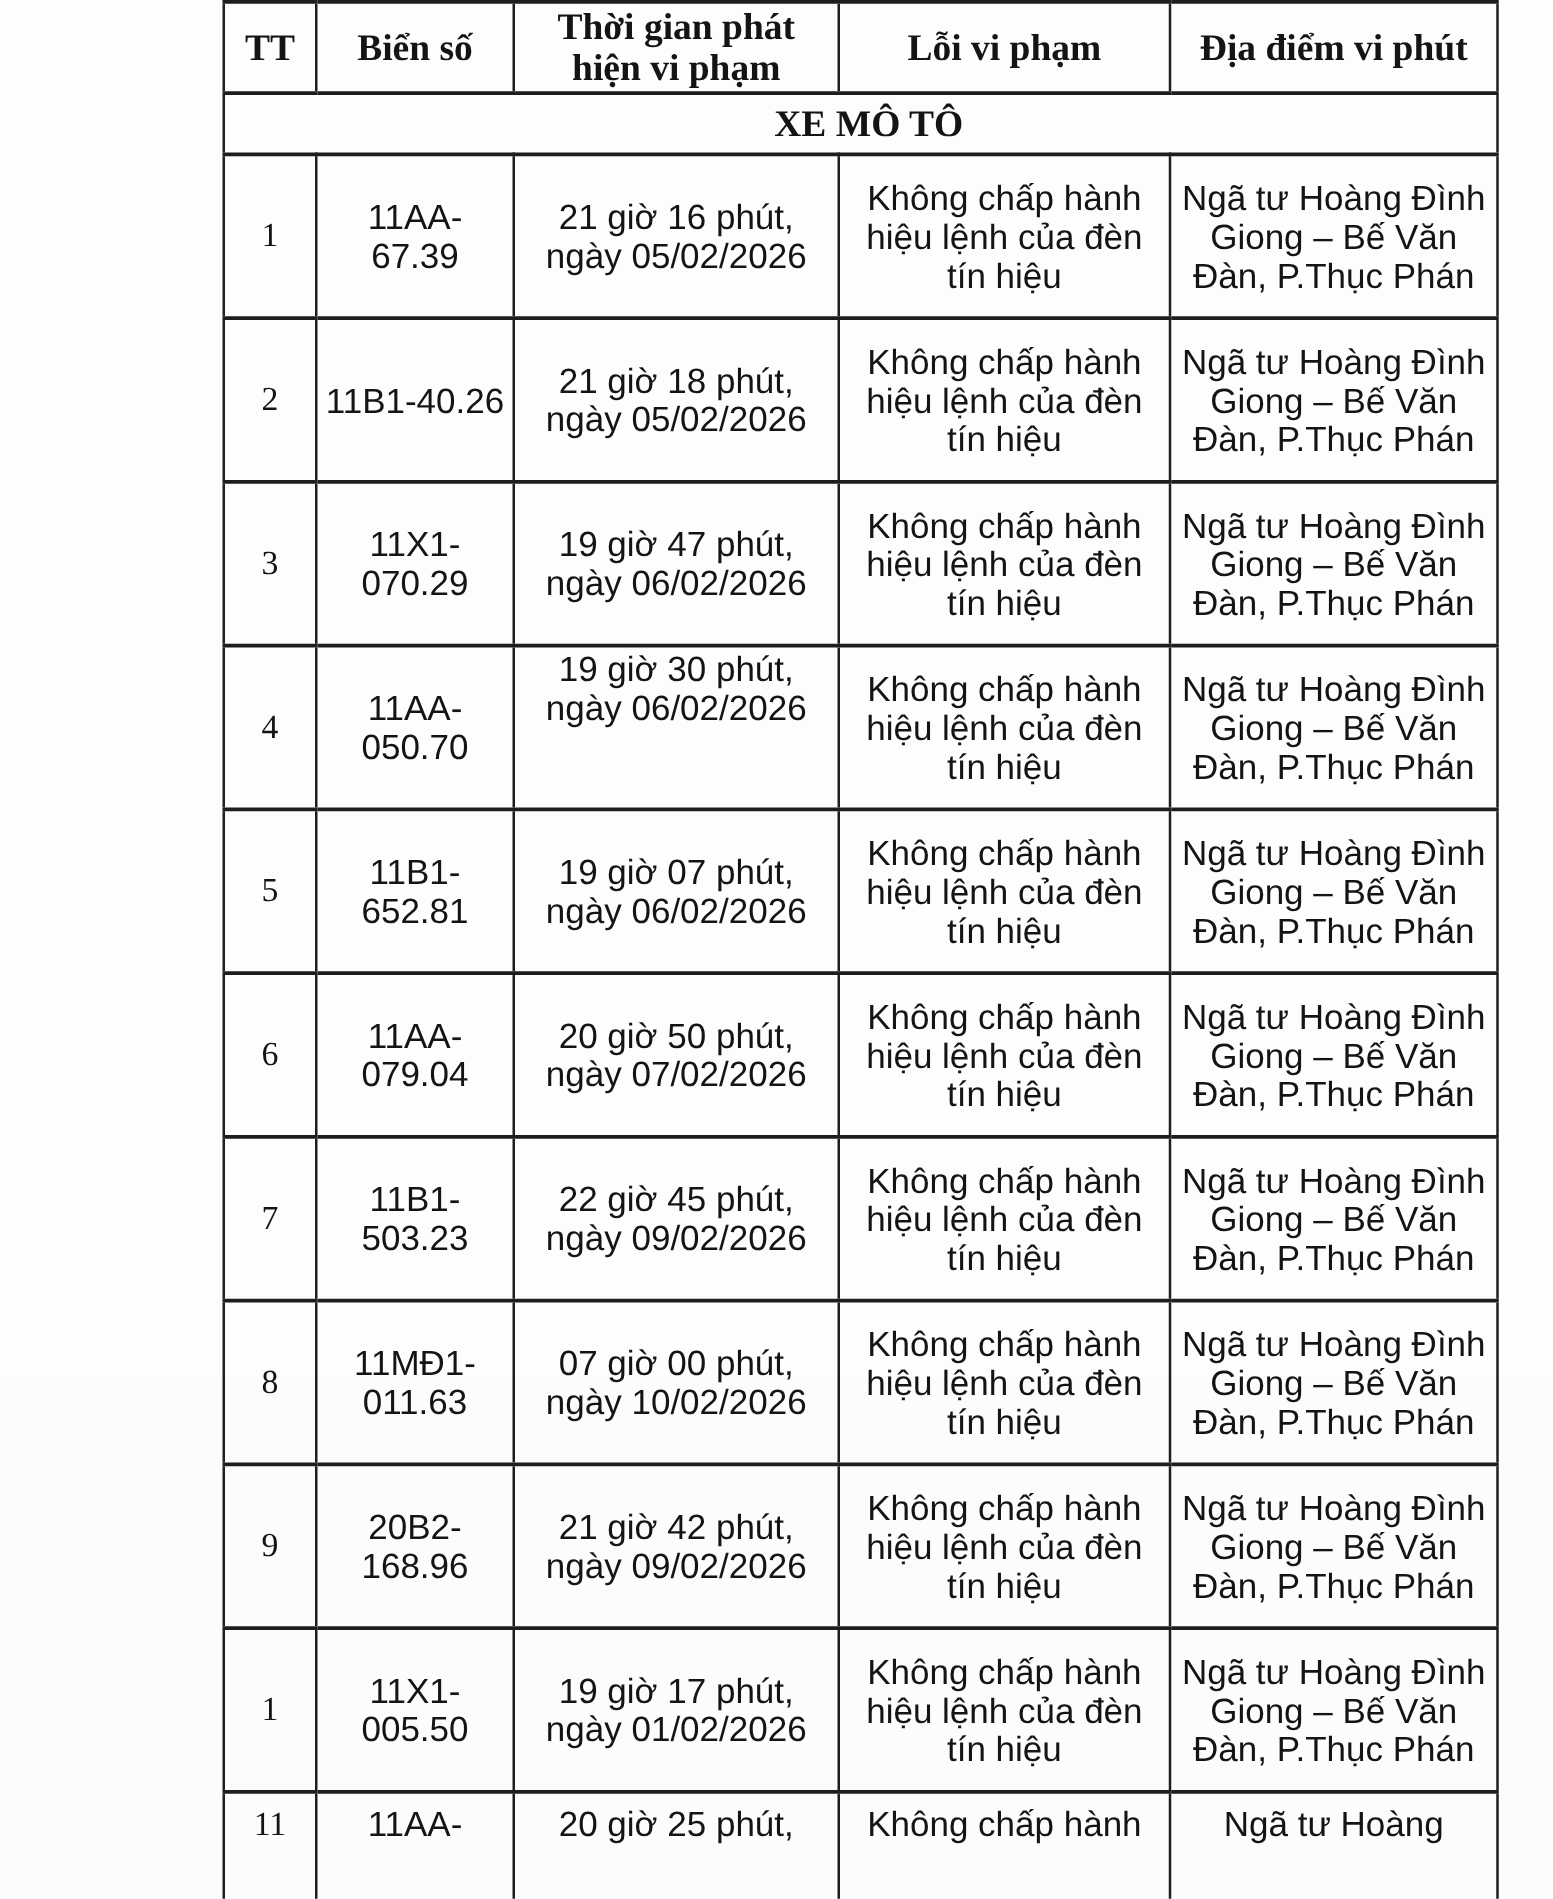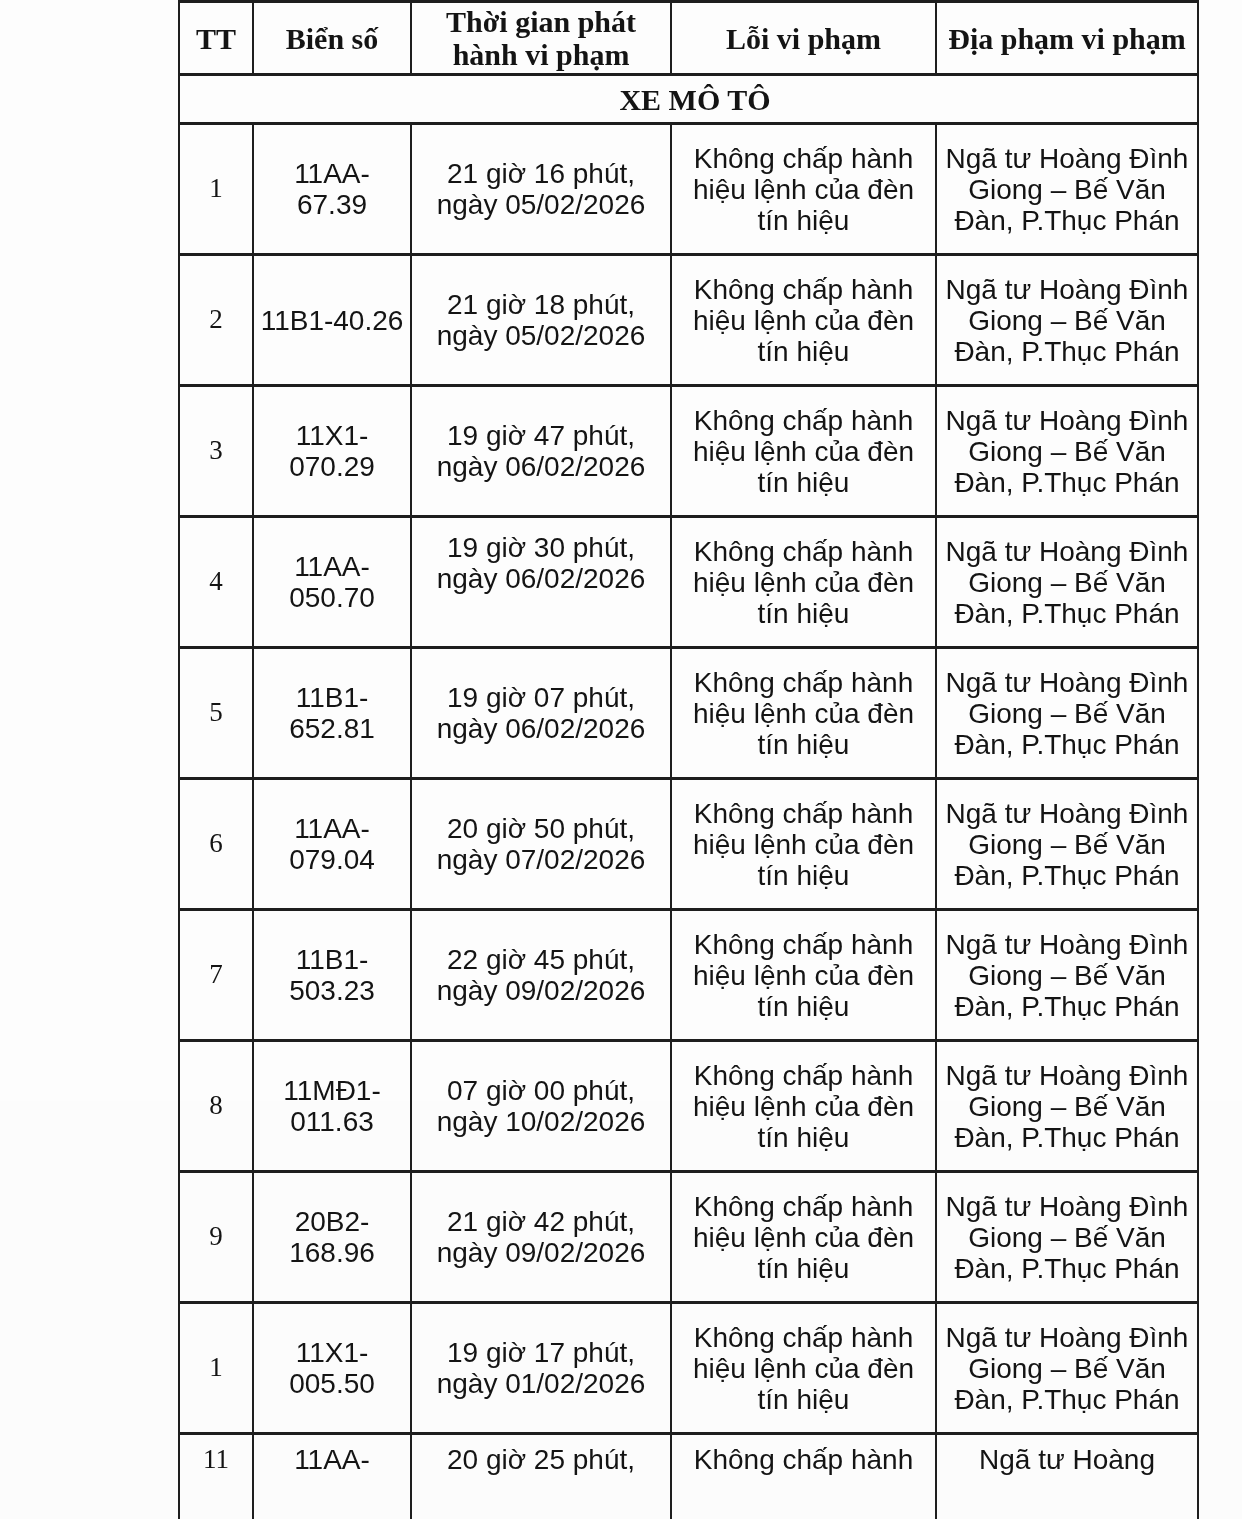--- a/index.html
+++ b/index.html
@@ -67,21 +67,21 @@
   td.cell-time,
   td.cell-violation,
   td.cell-location {
     font-family: "Liberation Sans", sans-serif;
     font-size: 28px;
     line-height: 31px;
   }
   
   tbody tr:nth-child(5) td.cell-time {
     vertical-align: top;
-    padding-top: 14px;
+    padding-top: 2px;
     margin-top: 22px;
   }
   
   tbody tr:last-child td {
     vertical-align: top;
     padding-top: 9px;
   }
 </style>
 </head>
 <body>
@@ -92,23 +92,23 @@
       <col style="width:74px">
       <col style="width:158px">
       <col style="width:260px">
       <col style="width:265px">
       <col style="width:262px">
     </colgroup>
     <thead>
       <tr>
         <th>TT</th>
         <th>Biển số</th>
-        <th>Thời gian phát hành vi phạm</th>
+        <th>Thời gian phát hiện vi phạm</th>
         <th>Lỗi vi phạm</th>
-        <th>Địa phạm vi phạm</th>
+        <th>Địa điểm vi phút</th>
       </tr>
     </thead>
     <tbody>
       <tr class="section-row">
         <td colspan="5">XE MÔ TÔ</td>
       </tr>
 
     <tr class="data-row">
           <td class="cell-tt">1</td>
           <td class="cell-plate">11AA-67.39</td>

